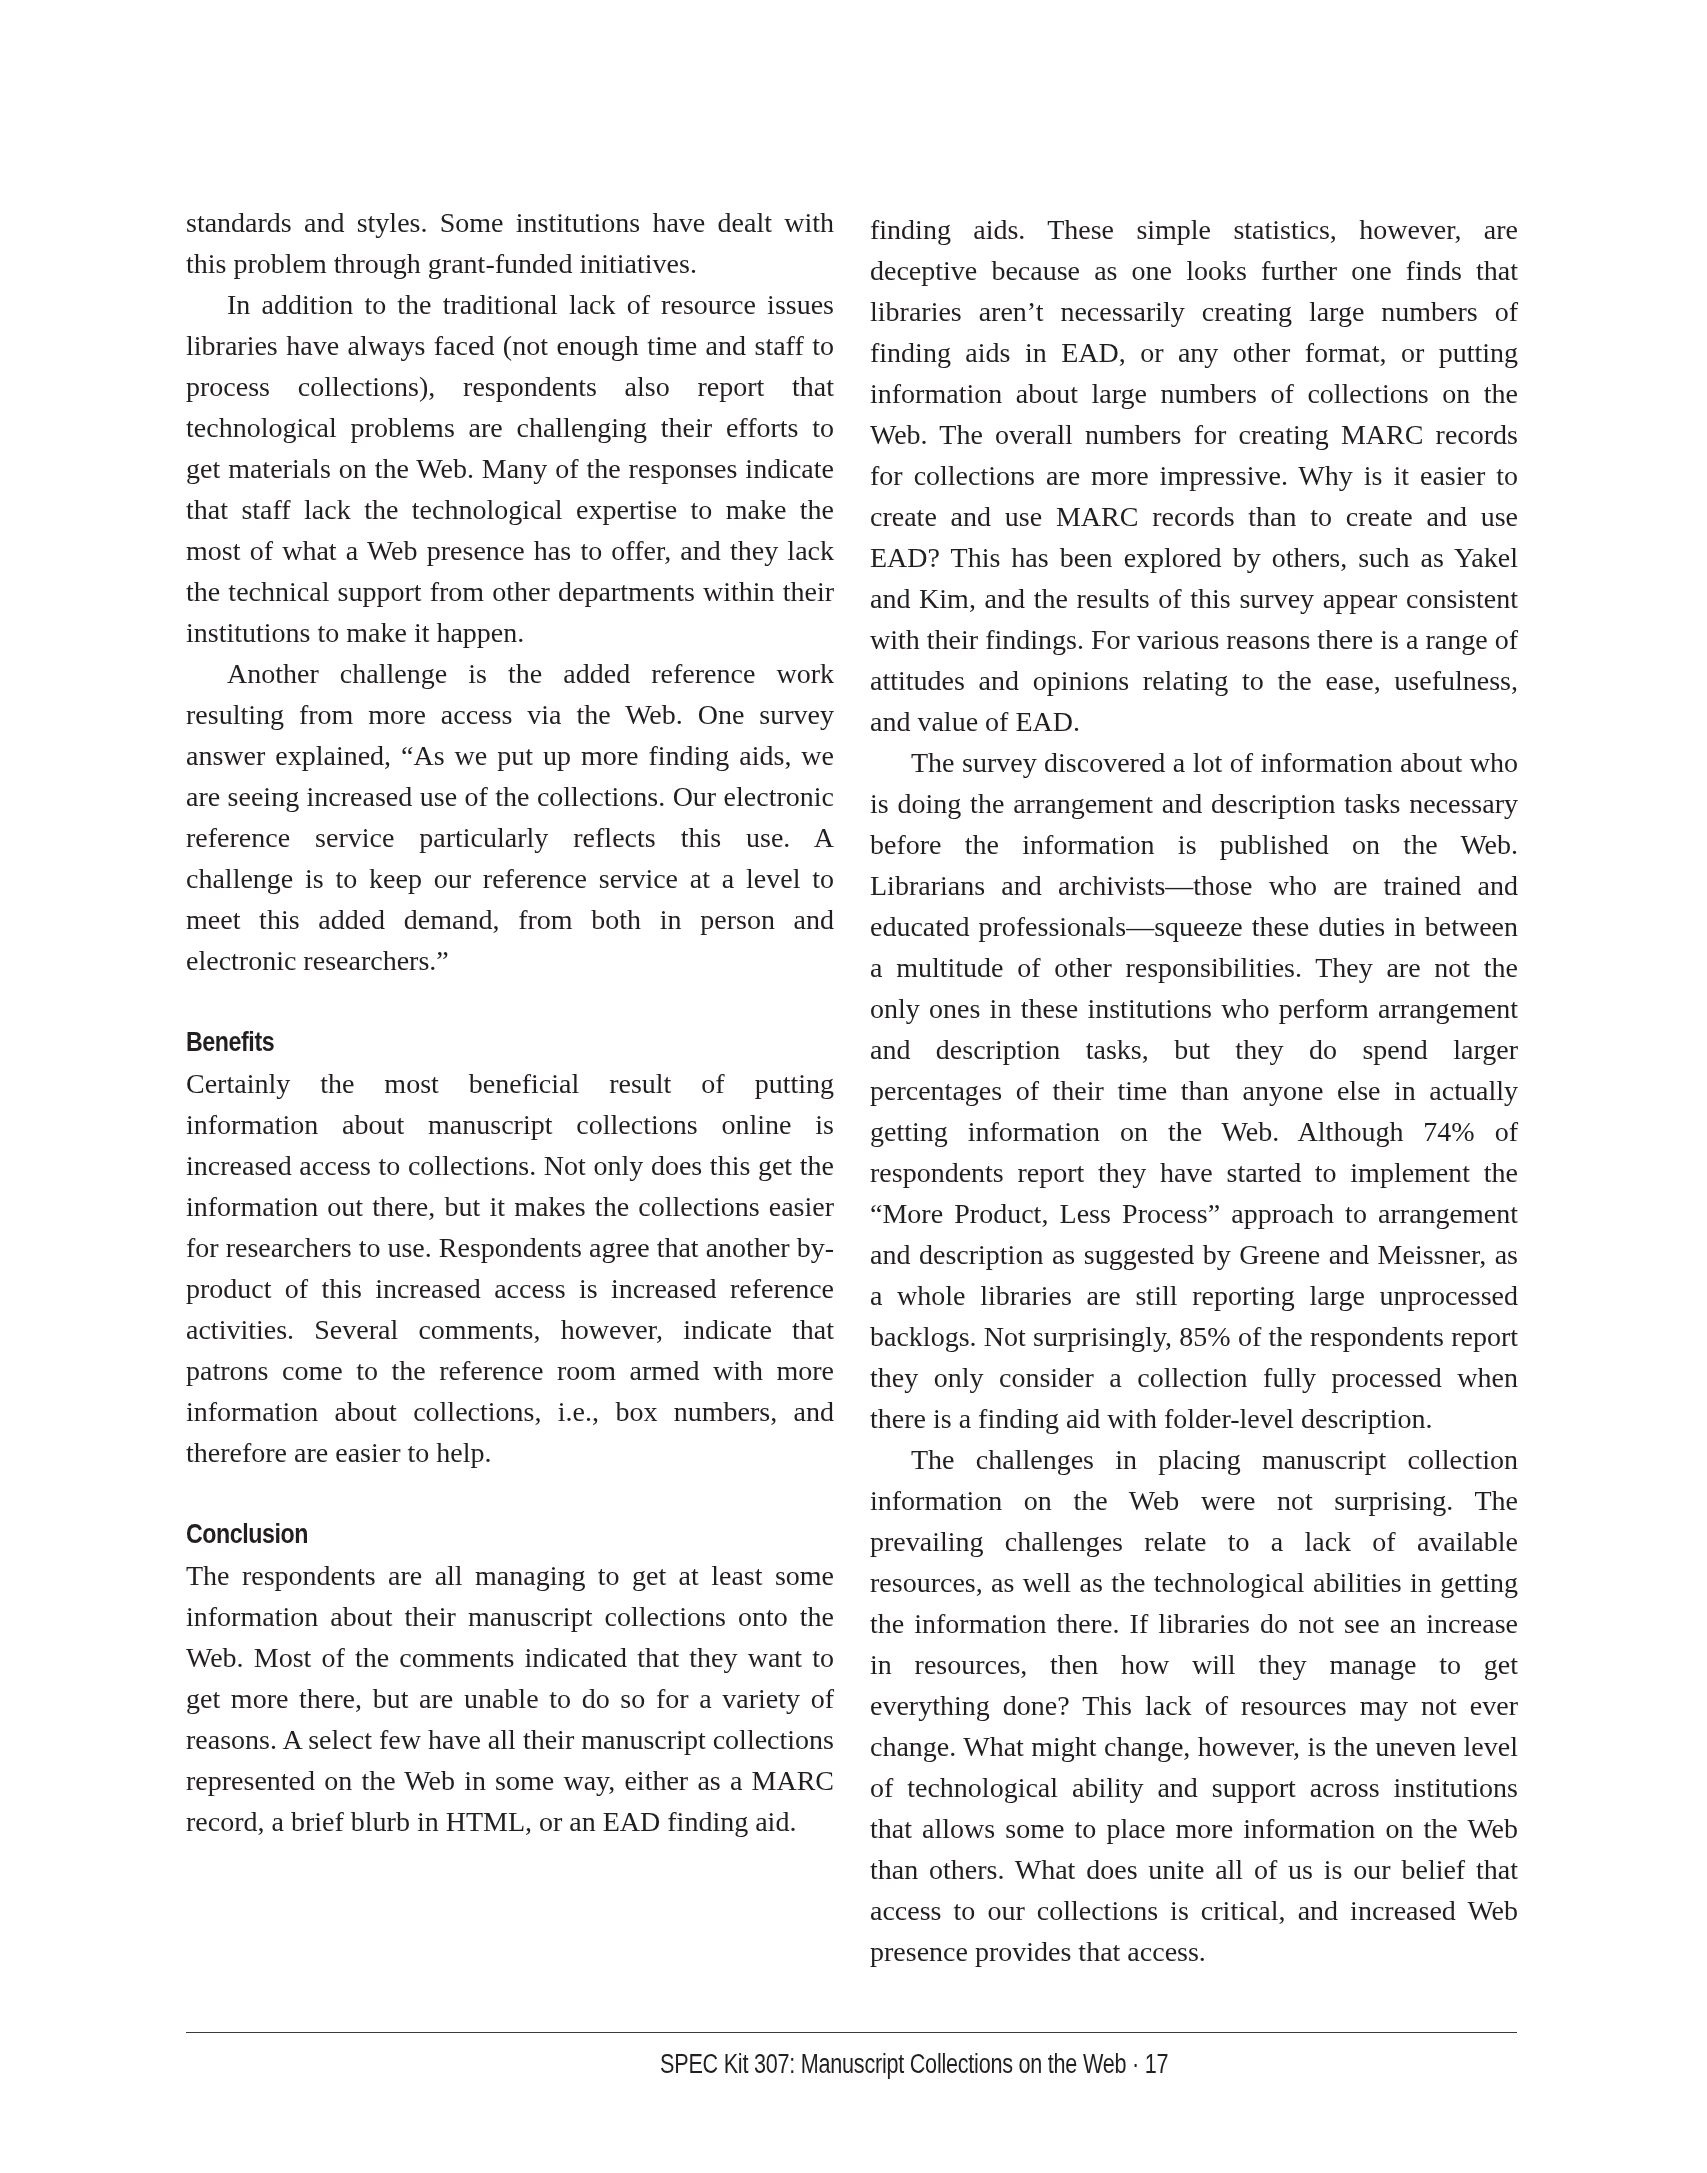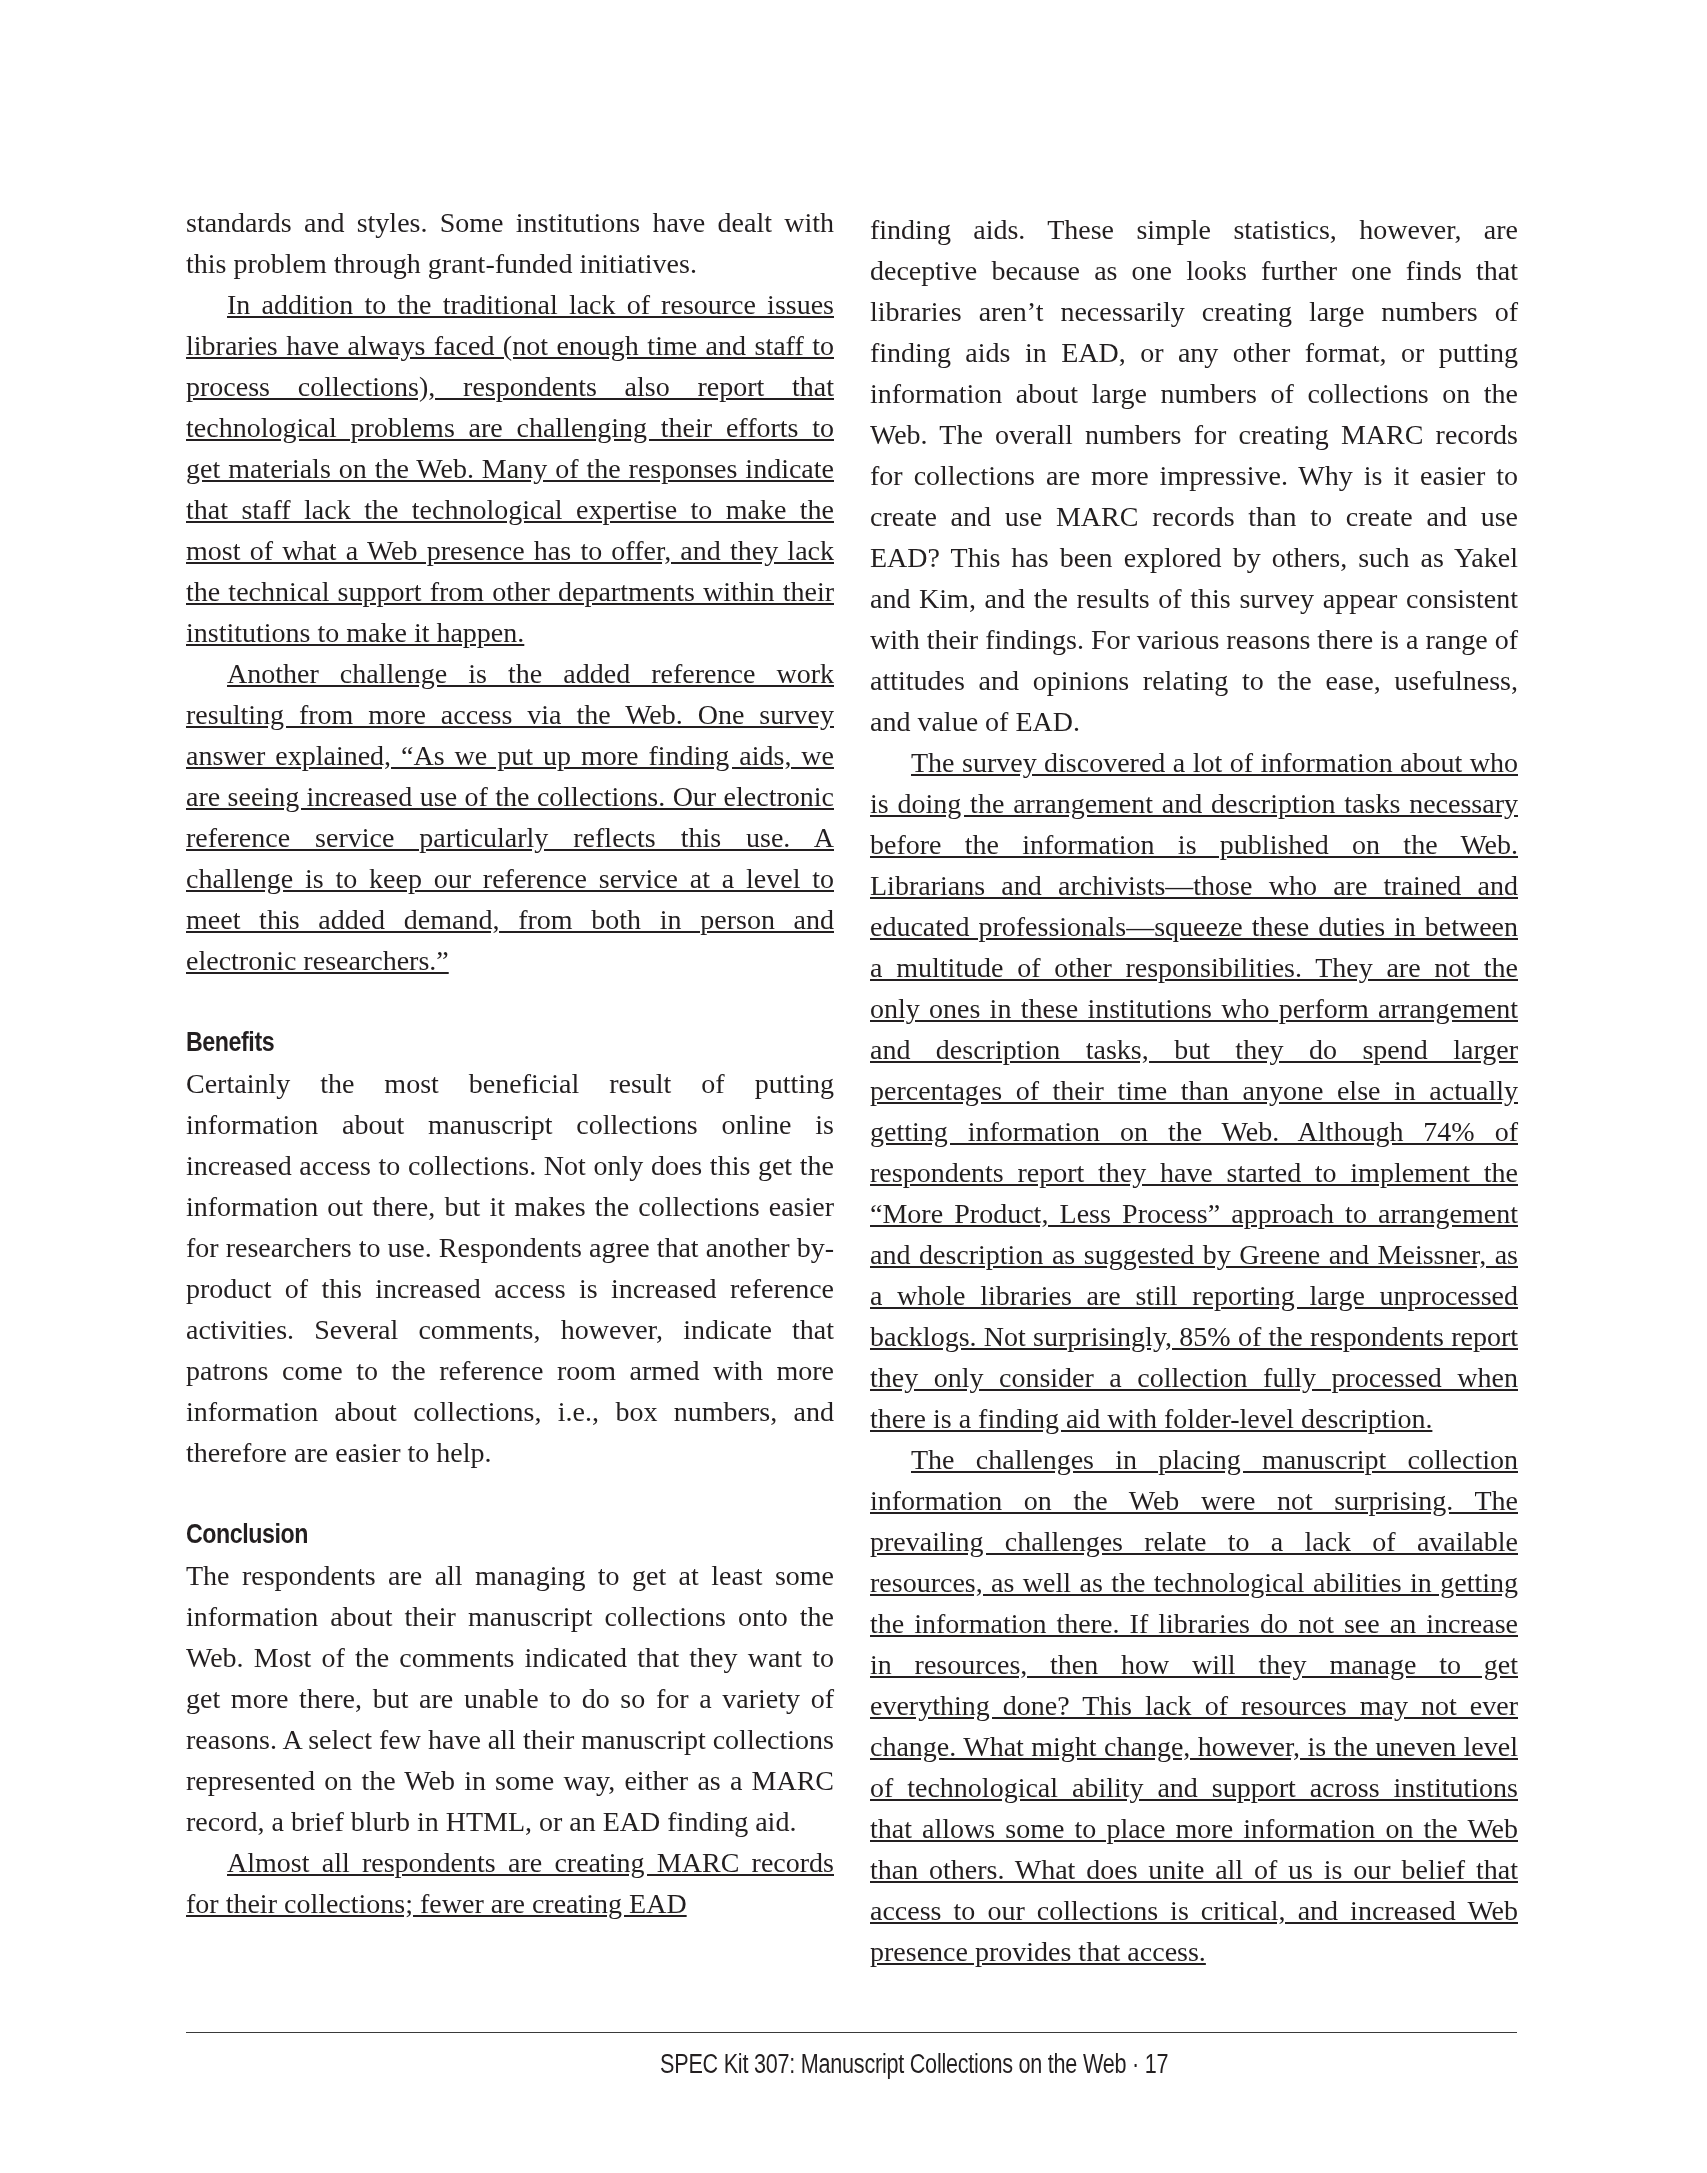--- a/index.html
+++ b/index.html
@@ -2,42 +2,41 @@
 <html style="font-size:15px"><head>
 <meta charset="utf-8">
 <style>
   html, body { margin: 0; padding: 0; background: #ffffff; }
   body { width: 1707px; height: 2173px; position: relative; overflow: hidden; }
   .page { position: absolute; left: 0; top: 0; width: 1357px; height: 2173px; background: #fff; color: #231f20; }
   .col { position: absolute; top: 202px; width: 648px; font-family: "Liberation Serif", "DejaVu Serif", serif; font-size: 28px; line-height: 41px; color: #231f20; }
   .col.left { left: 186px; }
   .col.right { left: 870px; margin-top: 7px; }
   .col p { margin: 0; text-align: justify; text-align-last: left; hyphens: manual; }
-  .col p.indent { text-indent: 41px; text-decoration: underline; }
+  .col p.indent { text-indent: 41px; }
   .col h2 { margin: 0; font-family: "Liberation Sans", "DejaVu Sans", sans-serif; font-weight: bold; font-size: 27px; line-height: 41px; letter-spacing: -0.5px; transform: scaleX(0.86); transform-origin: left center; color: #231f20; }
   .col .gap { height: 41px; }
   .rule { position: absolute; left: 186px; top: 2032px; width: 1331px; height: 0; border-top: 1.9px solid #3a3a3a; }
   .footer { position: absolute; right: 189px; top: 2049px; font-family: "Liberation Sans", "DejaVu Sans", sans-serif; font-size: 27px; color: #231f20; transform: scaleX(0.8); transform-origin: right center; white-space: nowrap; letter-spacing: -0.3px; }
 </style>
 </head>
 <body>
 
 <div class="page">
 
   <div class="col left">
     <p>standards and styles. Some institutions have dealt with this problem through grant-funded initiatives.</p>
     <p class="indent">In addition to the traditional lack of resource issues libraries have always faced (not enough time and staff to process collections), respondents also report that technological problems are challenging their efforts to get materials on the Web. Many of the responses indicate that staff lack the technological expertise to make the most of what a Web presence has to offer, and they lack the technical support from other departments within their institutions to make it happen.</p>
     <p class="indent">Another challenge is the added reference work resulting from more access via the Web. One survey answer explained, “As we put up more finding aids, we are seeing increased use of the collections. Our electronic reference service particularly reflects this use. A challenge is to keep our reference service at a level to meet this added demand, from both in person and electronic researchers.”</p>
     <div class="gap"></div>
     <h2>Benefits</h2>
     <p>Certainly the most beneficial result of putting information about manuscript collections online is increased access to collections. Not only does this get the information out there, but it makes the collections easier for researchers to use. Respondents agree that another by-product of this increased access is increased reference activities. Several comments, however, indicate that patrons come to the reference room armed with more information about collections, i.e., box numbers, and therefore are easier to help.</p>
     <div class="gap"></div>
     <h2>Conclusion</h2>
     <p>The respondents are all managing to get at least some information about their manuscript collections onto the Web. Most of the comments indicated that they want to get more there, but are unable to do so for a variety of reasons. A select few have all their manuscript collections represented on the Web in some way, either as a MARC record, a brief blurb in HTML, or an EAD finding aid.</p>
-    <p class="indent">Almost all respondents are creating MARC records for their collections; fewer are creating EAD</p>
   </div>
 
   <div class="col right">
     <p>finding aids. These simple statistics, however, are deceptive because as one looks further one finds that libraries aren’t necessarily creating large numbers of finding aids in EAD, or any other format, or putting information about large numbers of collections on the Web. The overall numbers for creating MARC records for collections are more impressive. Why is it easier to create and use MARC records than to create and use EAD? This has been explored by others, such as Yakel and Kim, and the results of this survey appear consistent with their findings. For various reasons there is a range of attitudes and opinions relating to the ease, usefulness, and value of EAD.</p>
     <p class="indent">The survey discovered a lot of information about who is doing the arrangement and description tasks necessary before the information is published on the Web. Librarians and archivists—those who are trained and educated professionals—squeeze these duties in between a multitude of other responsibilities. They are not the only ones in these institutions who perform arrangement and description tasks, but they do spend larger percentages of their time than anyone else in actually getting information on the Web. Although 74% of respondents report they have started to implement the “More Product, Less Process” approach to arrangement and description as suggested by Greene and Meissner, as a whole libraries are still reporting large unprocessed backlogs. Not surprisingly, 85% of the respondents report they only consider a collection fully processed when there is a finding aid with folder-level description.</p>
     <p class="indent">The challenges in placing manuscript collection information on the Web were not surprising. The prevailing challenges relate to a lack of available resources, as well as the technological abilities in getting the information there. If libraries do not see an increase in resources, then how will they manage to get everything done? This lack of resources may not ever change. What might change, however, is the uneven level of technological ability and support across institutions that allows some to place more information on the Web than others. What does unite all of us is our belief that access to our collections is critical, and increased Web presence provides that access.</p>
   </div>
 
   <div class="rule"></div>
 

